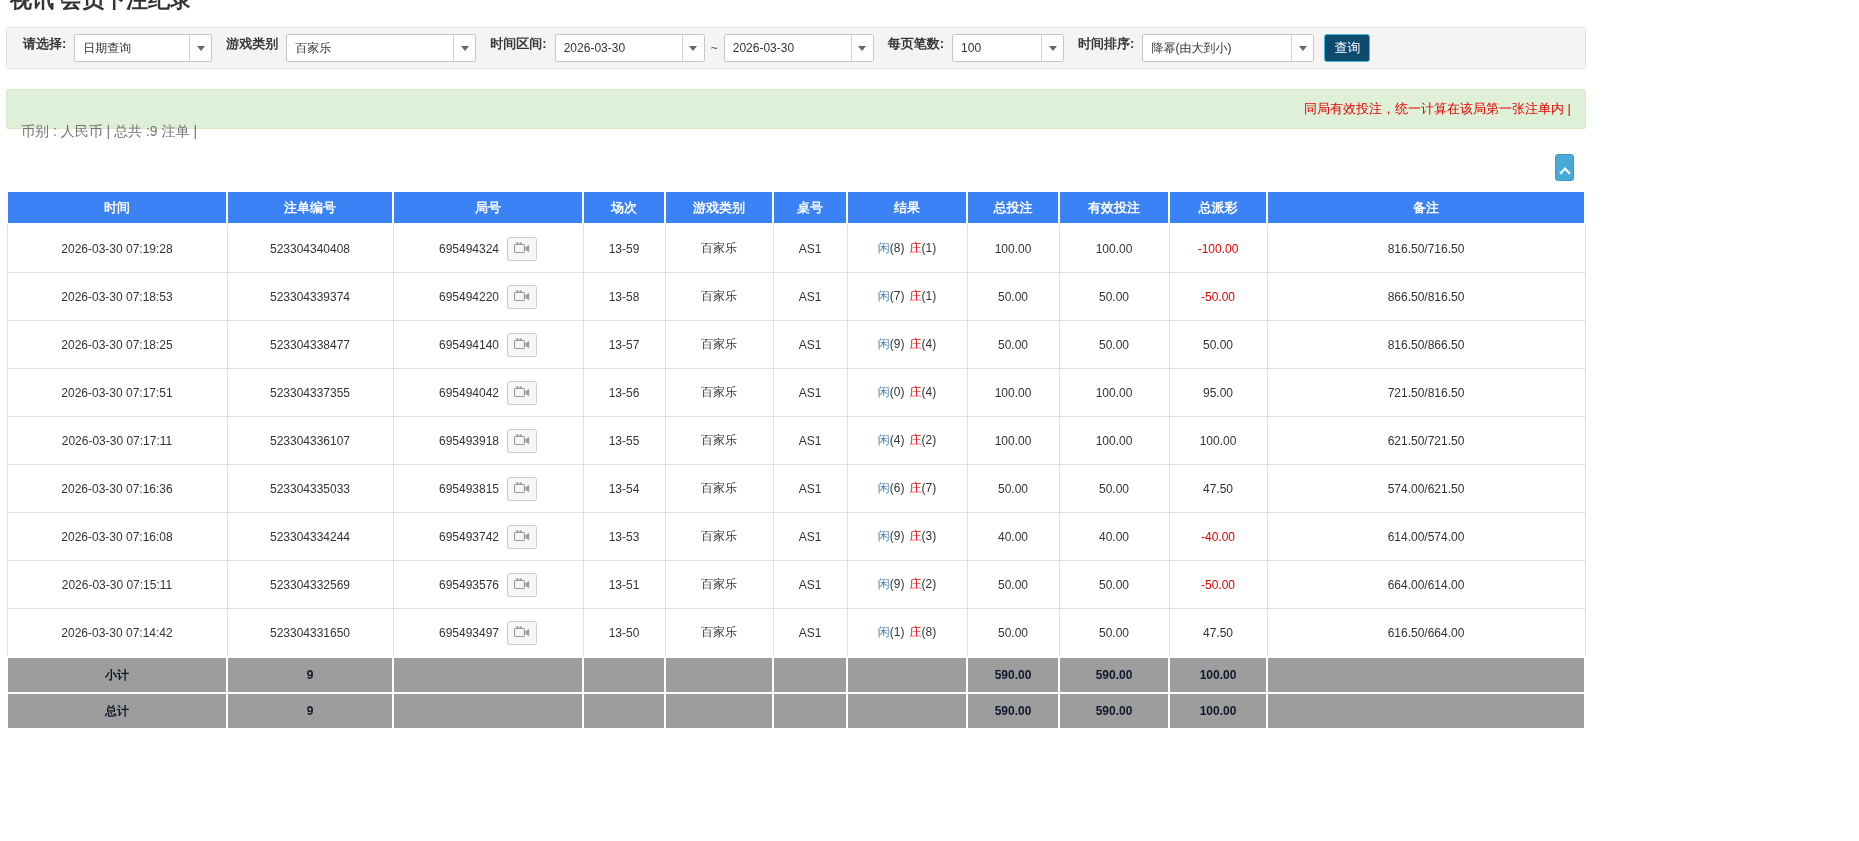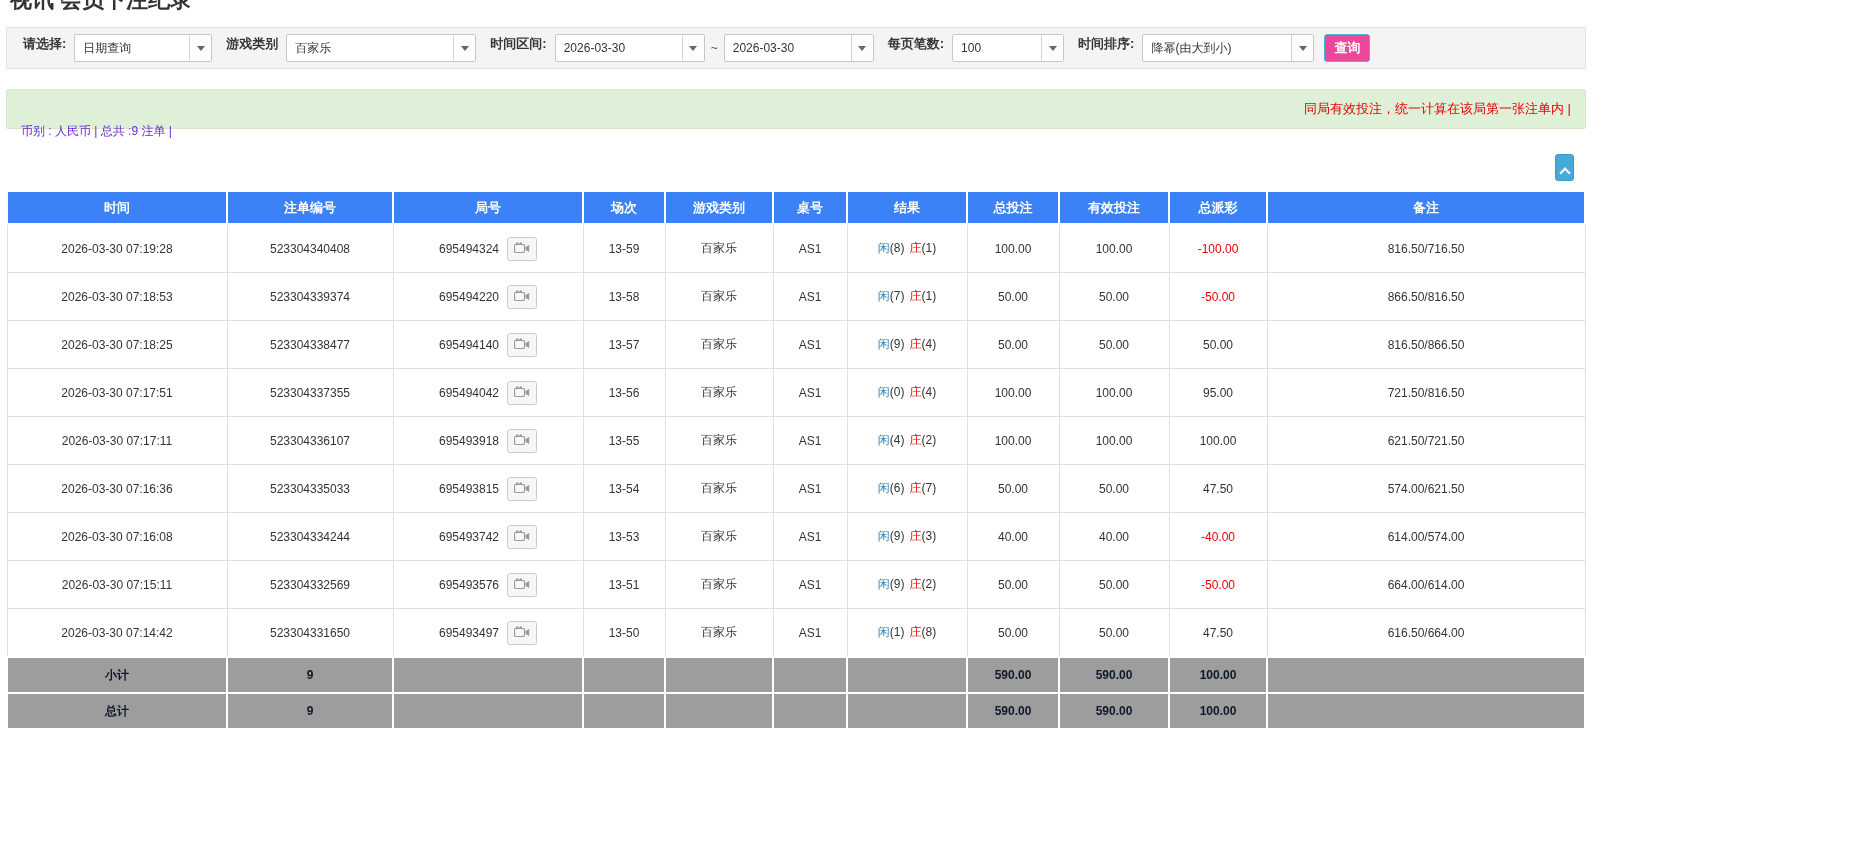--- a/index.html
+++ b/index.html
@@ -81,42 +81,42 @@
   .w-select { width: 138px; }
   .w-game   { width: 190px; }
   .w-date   { width: 150px; }
   .w-size   { width: 112px; }
   .w-sort   { width: 172px; }
   .range-sep { font-size: 12px; color: #555; margin: 0 6px; }
   .search-btn {
     margin-left: 10px;
     height: 28px;
     padding: 0 9px;
-    background: #ec4899;
+    background: #0c4a6e;
     border: 1px solid #46b8da;
     border-radius: 3px;
     color: #fff;
     font-size: 13px;
-    font-weight: bold;
+    font-weight: normal;
     cursor: pointer;
   }
   
   .summary-bar {
     margin-top: 20px;
     background: #dff0d8;
     border: 1px solid #d6e9c6;
     border-radius: 2px;
     height: 40px;
     display: flex;
     align-items: center;
     justify-content: space-between;
     padding: 0 14px;
     box-sizing: border-box;
   }
-  .summary-left  { font-size: 12px; color: #6d28d9; margin-top: 45px; }
+  .summary-left  { font-size: 14px; color: #737373; margin-top: 45px; }
   .summary-right { font-size: 13px; color: #e60000; }
   
   .table-actions {
     display: flex;
     justify-content: flex-end;
     margin: 25px 12px 9px 0;
     height: 27px;
   }
   .mini-btn {
     width: 19px;

